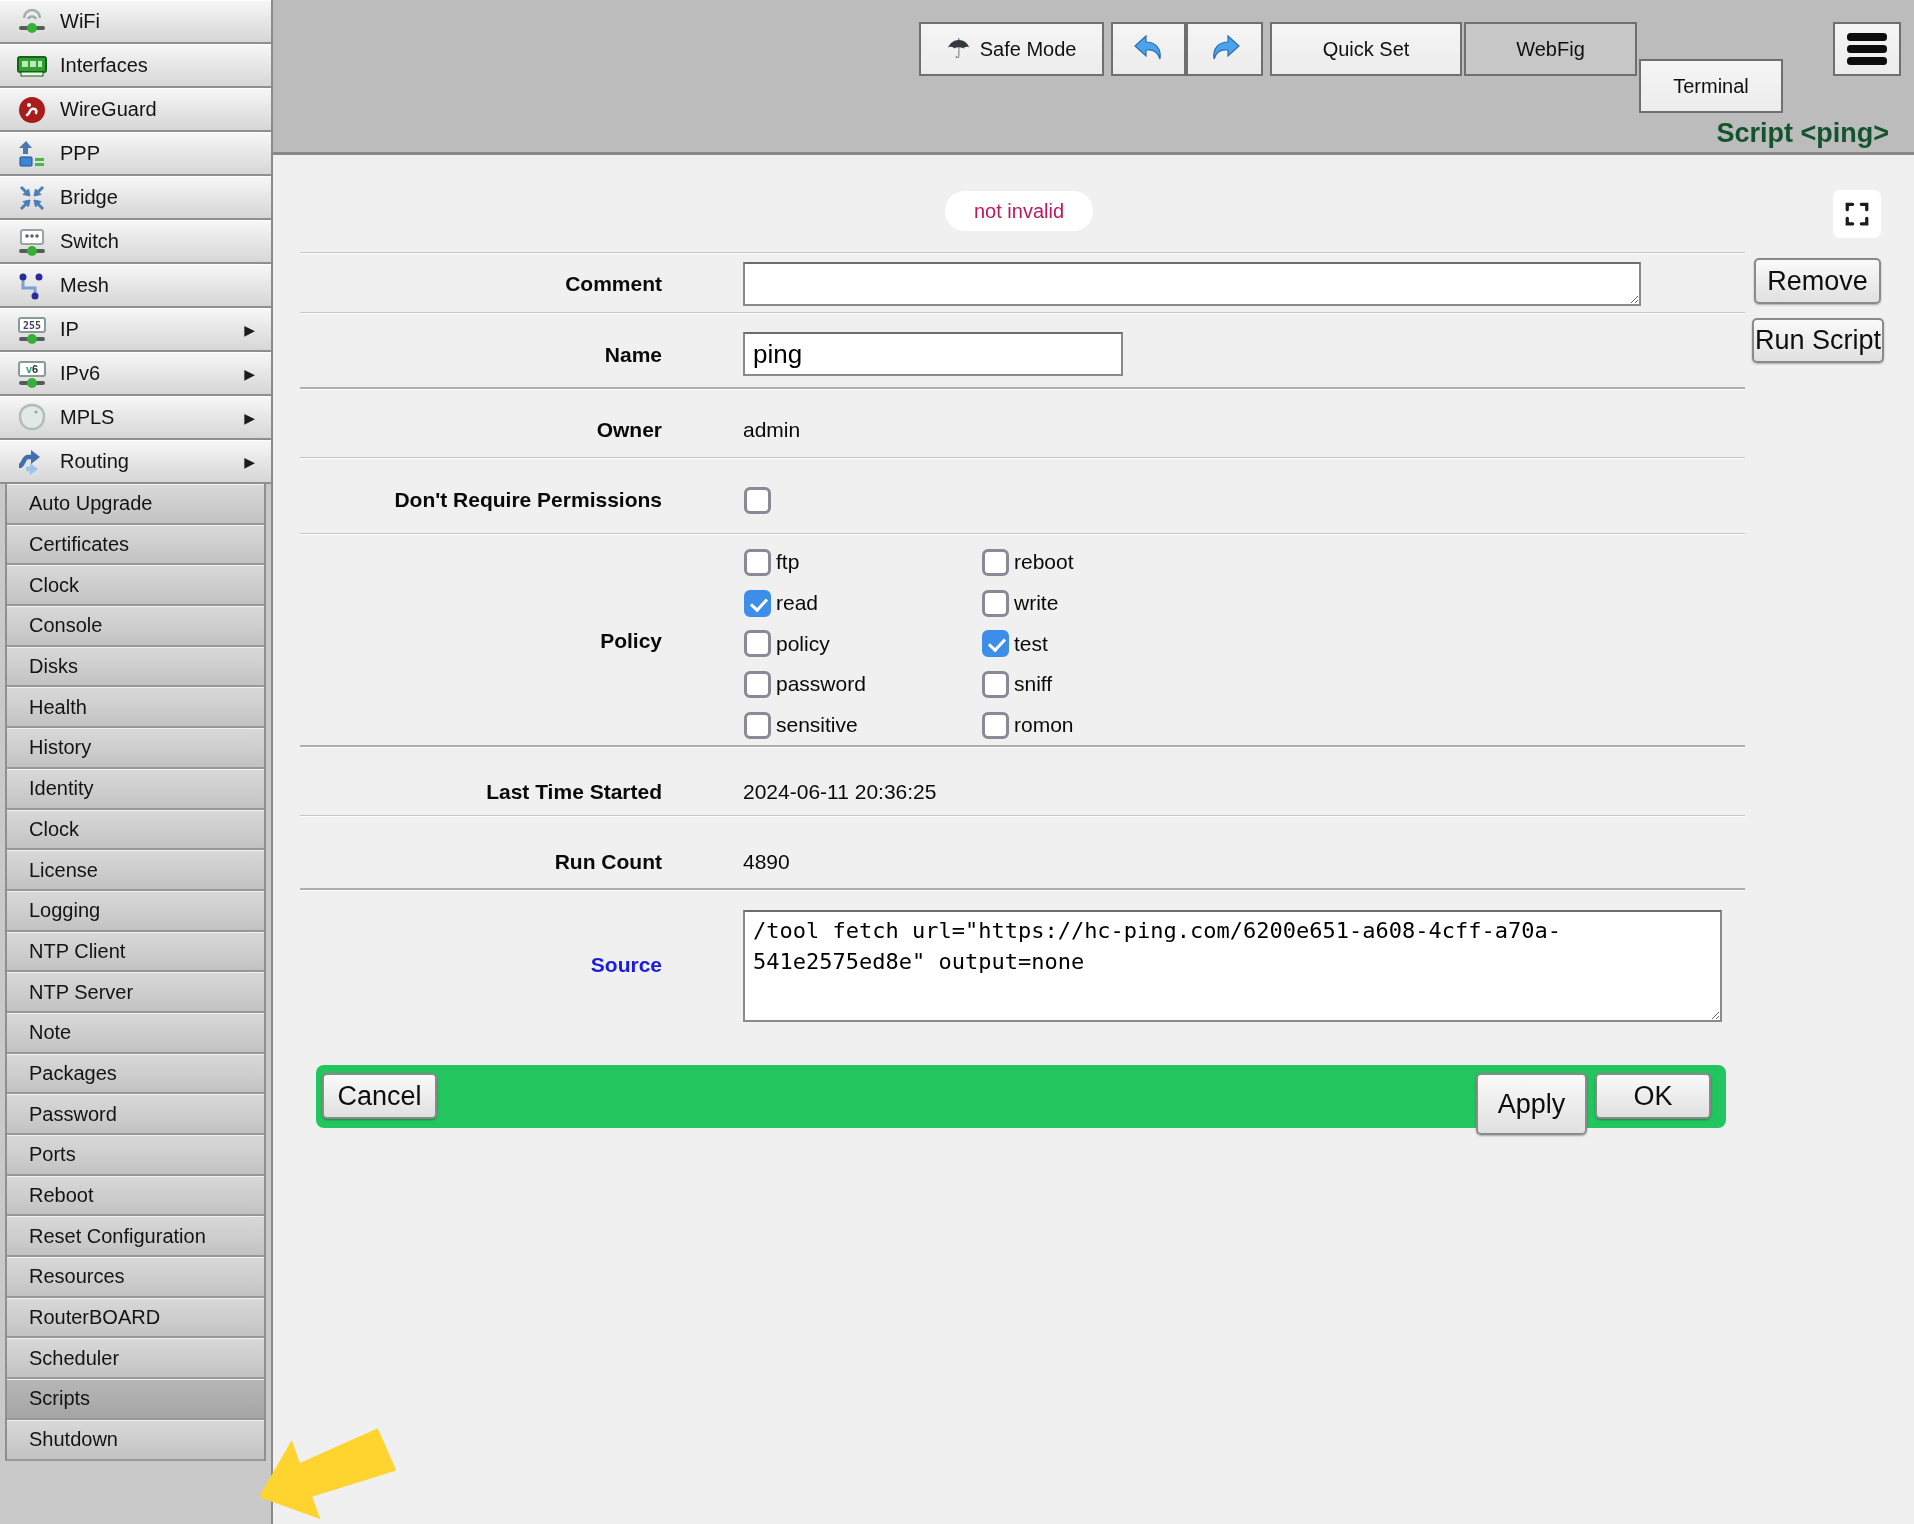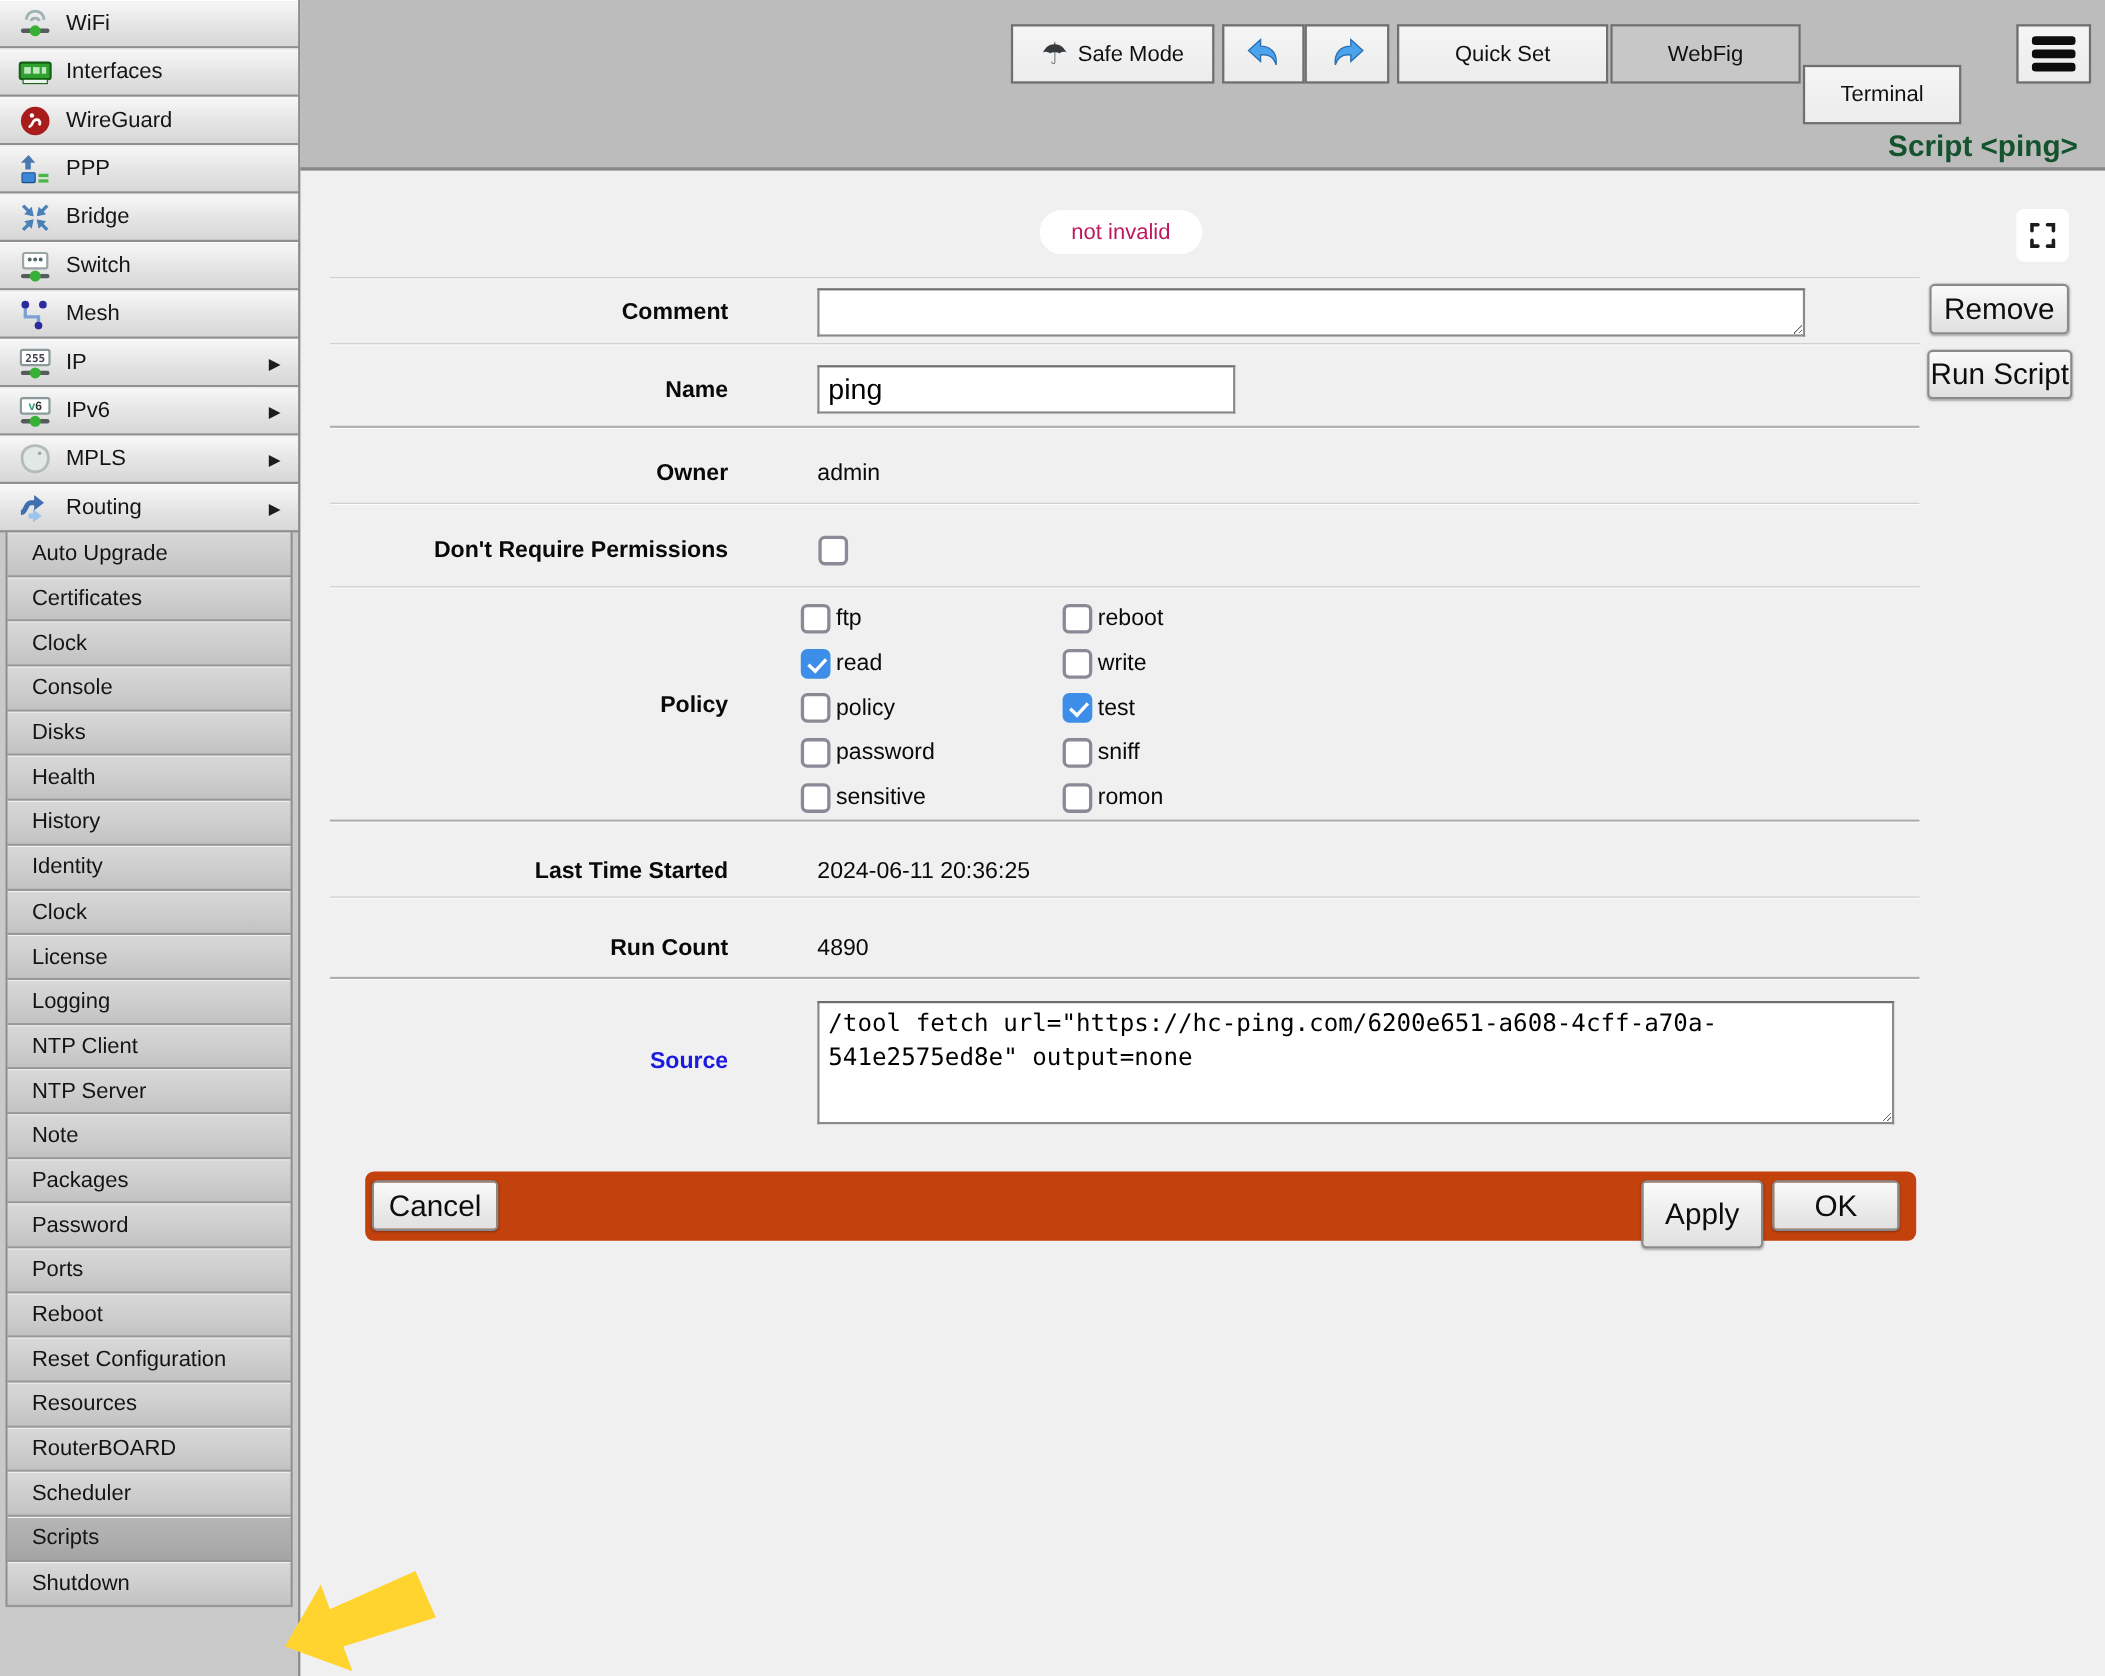--- a/index.html
+++ b/index.html
@@ -40,32 +40,32 @@
 
   #comment-area{position:absolute;left:743px;top:262px;width:898px;height:44px;resize:both;font-family:"Liberation Sans",sans-serif;font-size:20px;}
   #name-input{position:absolute;left:743px;top:332px;width:380px;height:44px;font-family:"Liberation Sans",sans-serif;font-size:26px;padding-left:8px;}
   #source-area{position:absolute;left:743px;top:910px;width:979px;height:112px;resize:both;
     font-family:"DejaVu Sans Mono",monospace;font-size:22px;line-height:1.4;padding:4px 8px;color:#000;}
 
   
   .cb{position:relative;width:27px;height:27px;border:3px solid #8a8a96;border-radius:6px;background:#fff;box-sizing:border-box;flex:none;cursor:pointer;}
   .cb.checked{border-color:#3d8ee8;background:#3d8ee8;}
   .cb .tick{position:absolute;left:4px;top:5px;width:13px;height:7px;border-left:3.5px solid #fff;border-bottom:3.5px solid #fff;transform:rotate(-47deg);}
-  #policy-grid{position:absolute;left:728px;top:542px;display:flex;}
+  #policy-grid{position:absolute;left:744px;top:542px;display:flex;}
   .pol-col{display:flex;flex-direction:column;}
   .pol-col.col2{margin-left:48px;}
   .pol-row{height:40.7px;display:flex;align-items:center;}
   .pol-row .cb-label{margin-left:5px;font-size:21px;color:#090909;}
   .pol-col.col1 .pol-row{width:190px;}
 
   
   .btn{box-sizing:border-box;border:2px solid #8a8a8a;border-radius:5px;
     background:linear-gradient(#fafafa,#e0e0e0);box-shadow:0 1px 2px rgba(0,0,0,.3);
     display:flex;align-items:center;justify-content:center;font-size:27px;color:#0d0d0d;cursor:pointer;}
-  #btnbar{position:absolute;left:332px;top:1065px;width:1410px;height:63px;background:#c2410c;border-radius:8px;}
+  #btnbar{position:absolute;left:316px;top:1065px;width:1410px;height:63px;background:#22c55e;border-radius:8px;}
   #fullscreen-box{position:absolute;left:1833px;top:190px;width:48px;height:48px;background:#fff;border-radius:7px;
     display:flex;align-items:center;justify-content:center;cursor:pointer;}
 
   #hl-arrow{position:absolute;left:255px;top:1424px;pointer-events:none;}
   .icon-svg{display:block;}
 </style>
 </head>
 <body>
 
 <div id="page">

